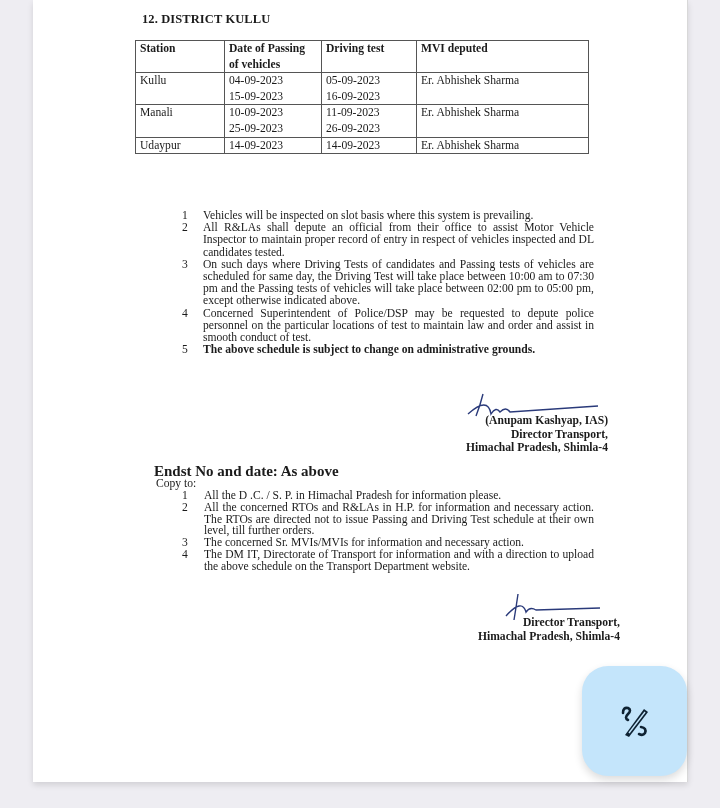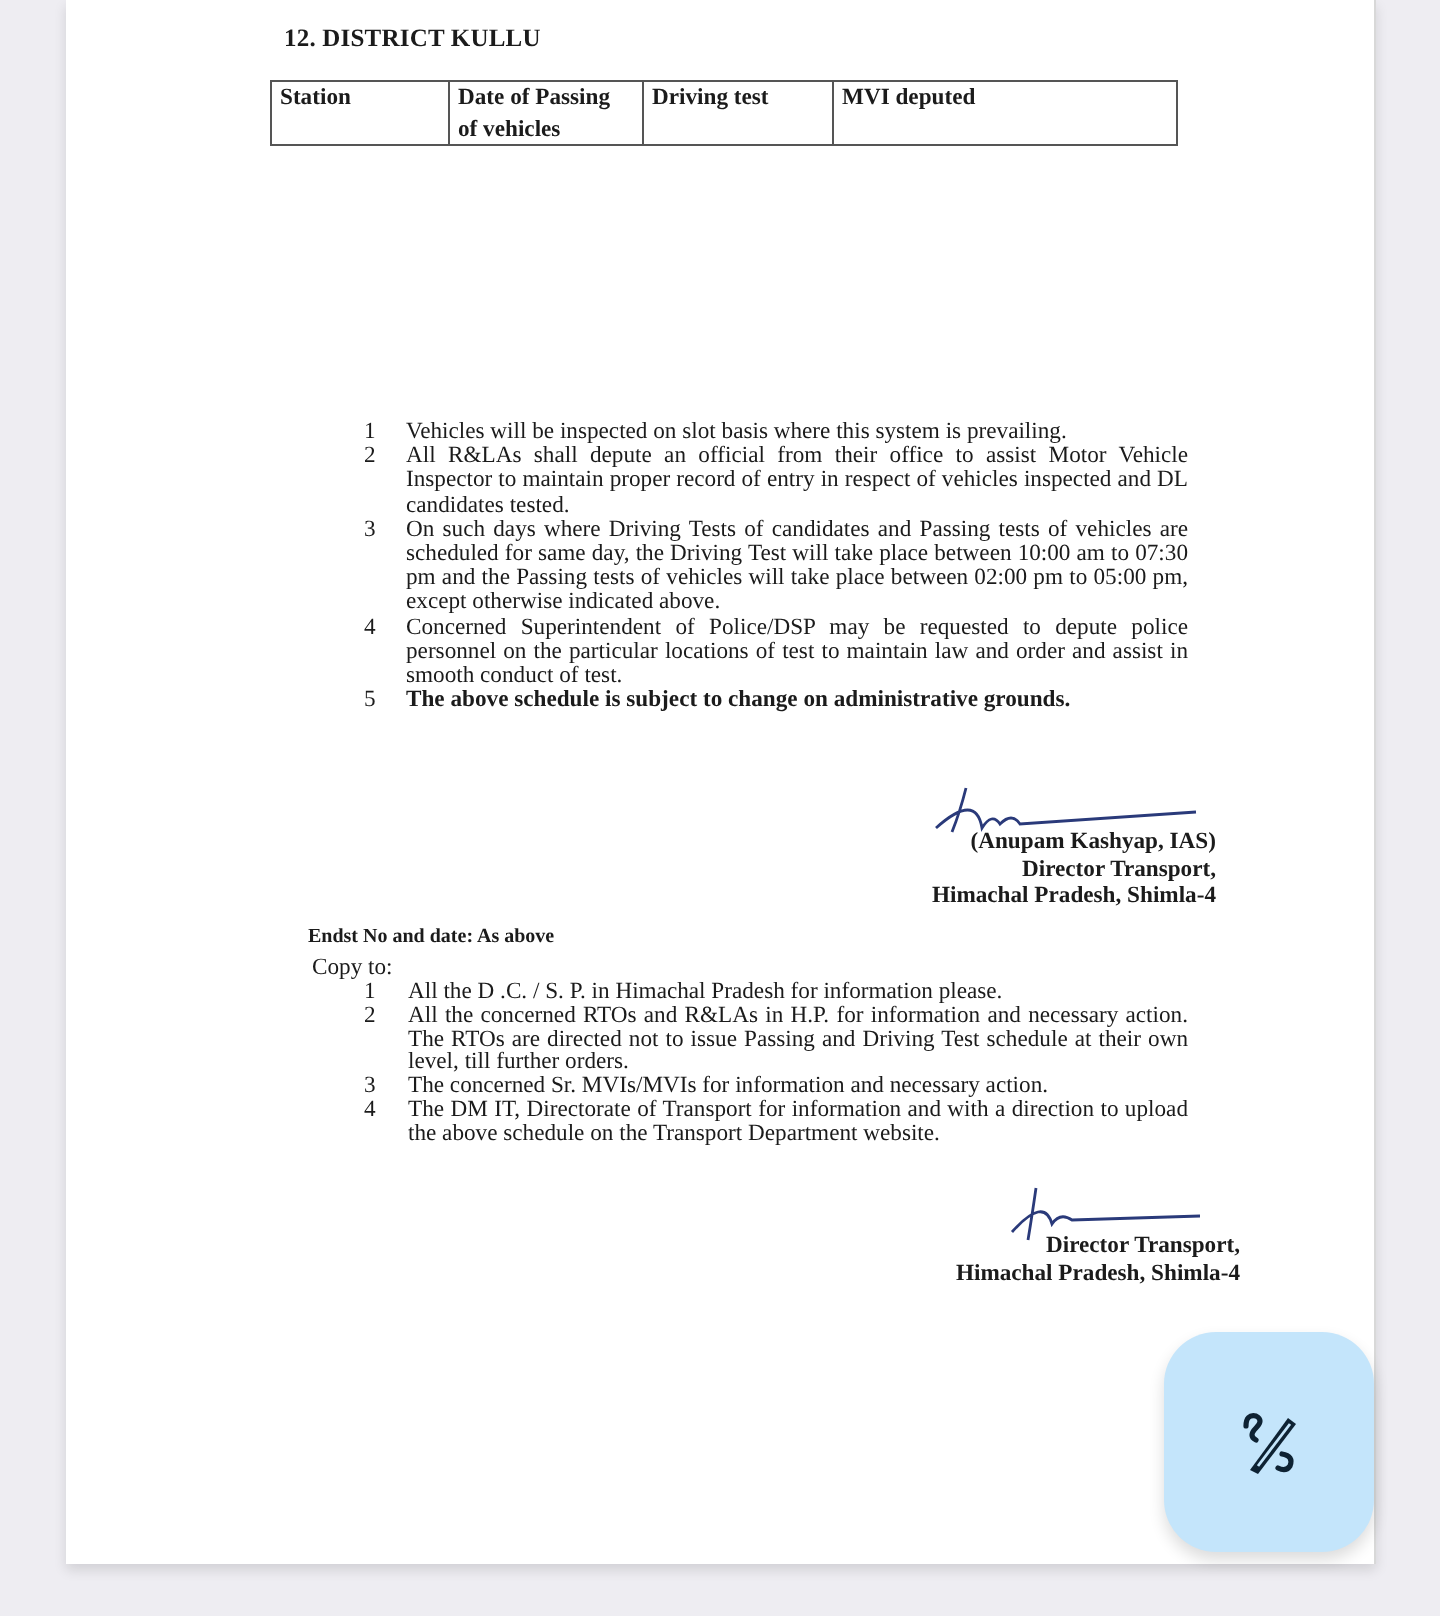--- a/index.html
+++ b/index.html
@@ -31,21 +31,21 @@
   .notes {
     position:absolute; left:182px; top:210px; width:412px;
     font-size:11.6px; line-height:12.2px;
   }
   .note { display:flex; text-align:justify; }
   .note .num { width:21px; flex:none; }
   .note .txt { flex:1; }
   .note.bold .txt { font-weight:bold; }
   .sig1 { position:absolute; left:388px; top:386px; width:220px; height:80px; }
   .sig-block { position:absolute; right:0; text-align:right; font-weight:bold; font-size:11.6px; line-height:13.5px; }
-  .endst { position:absolute; left:154px; top:463px; font-weight:bold; font-size:10px; }
+  .endst { position:absolute; left:154px; top:463px; font-weight:bold; font-size:15px; }
   .copyto { position:absolute; left:156px; top:477px; font-size:11.6px; }
   .copy-list {
     position:absolute; left:182px; top:490px; width:412px;
     font-size:11.6px; line-height:11.8px;
   }
   .copy-list .num { width:22px; flex:none; }
   .sig2 { position:absolute; left:430px; top:592px; width:190px; height:60px; }
   .fab {
     position:absolute; left:582px; top:666px; width:105px; height:110px;
     background:#c4e5fb; border-radius:26px;
@@ -64,20 +64,54 @@
 <table class="schedule">
   <thead>
     <tr>
       <th class="c1">Station</th>
       <th class="c2">Date of Passing of vehicles</th>
       <th class="c3">Driving test</th>
       <th class="c4">MVI deputed</th>
     </tr>
   </thead>
   <tbody id="table-body">
+      <tr>
+        <td>Kullu</td>
+        <td>
+          <div>04-09-2023</div>
+          <div>15-09-2023</div>
+        </td>
+        <td>
+          <div>05-09-2023</div>
+          <div>16-09-2023</div>
+        </td>
+        <td>Er. Abhishek Sharma</td>
+      </tr>
+      <tr>
+        <td>Manali</td>
+        <td>
+          <div>10-09-2023</div>
+          <div>25-09-2023</div>
+        </td>
+        <td>
+          <div>11-09-2023</div>
+          <div>26-09-2023</div>
+        </td>
+        <td>Er. Abhishek Sharma</td>
+      </tr>
+      <tr>
+        <td>Udaypur</td>
+        <td>
+          <div>14-09-2023</div>
+        </td>
+        <td>
+          <div>14-09-2023</div>
+        </td>
+        <td>Er. Abhishek Sharma</td>
+      </tr>
     </tbody>
 </table>
 
 <div class="notes">
   <div class="note">
       <span class="num">1</span>
       <span class="txt">Vehicles will be inspected on slot basis where this system is prevailing.</span>
     </div>
   <div class="note">
       <span class="num">2</span>

